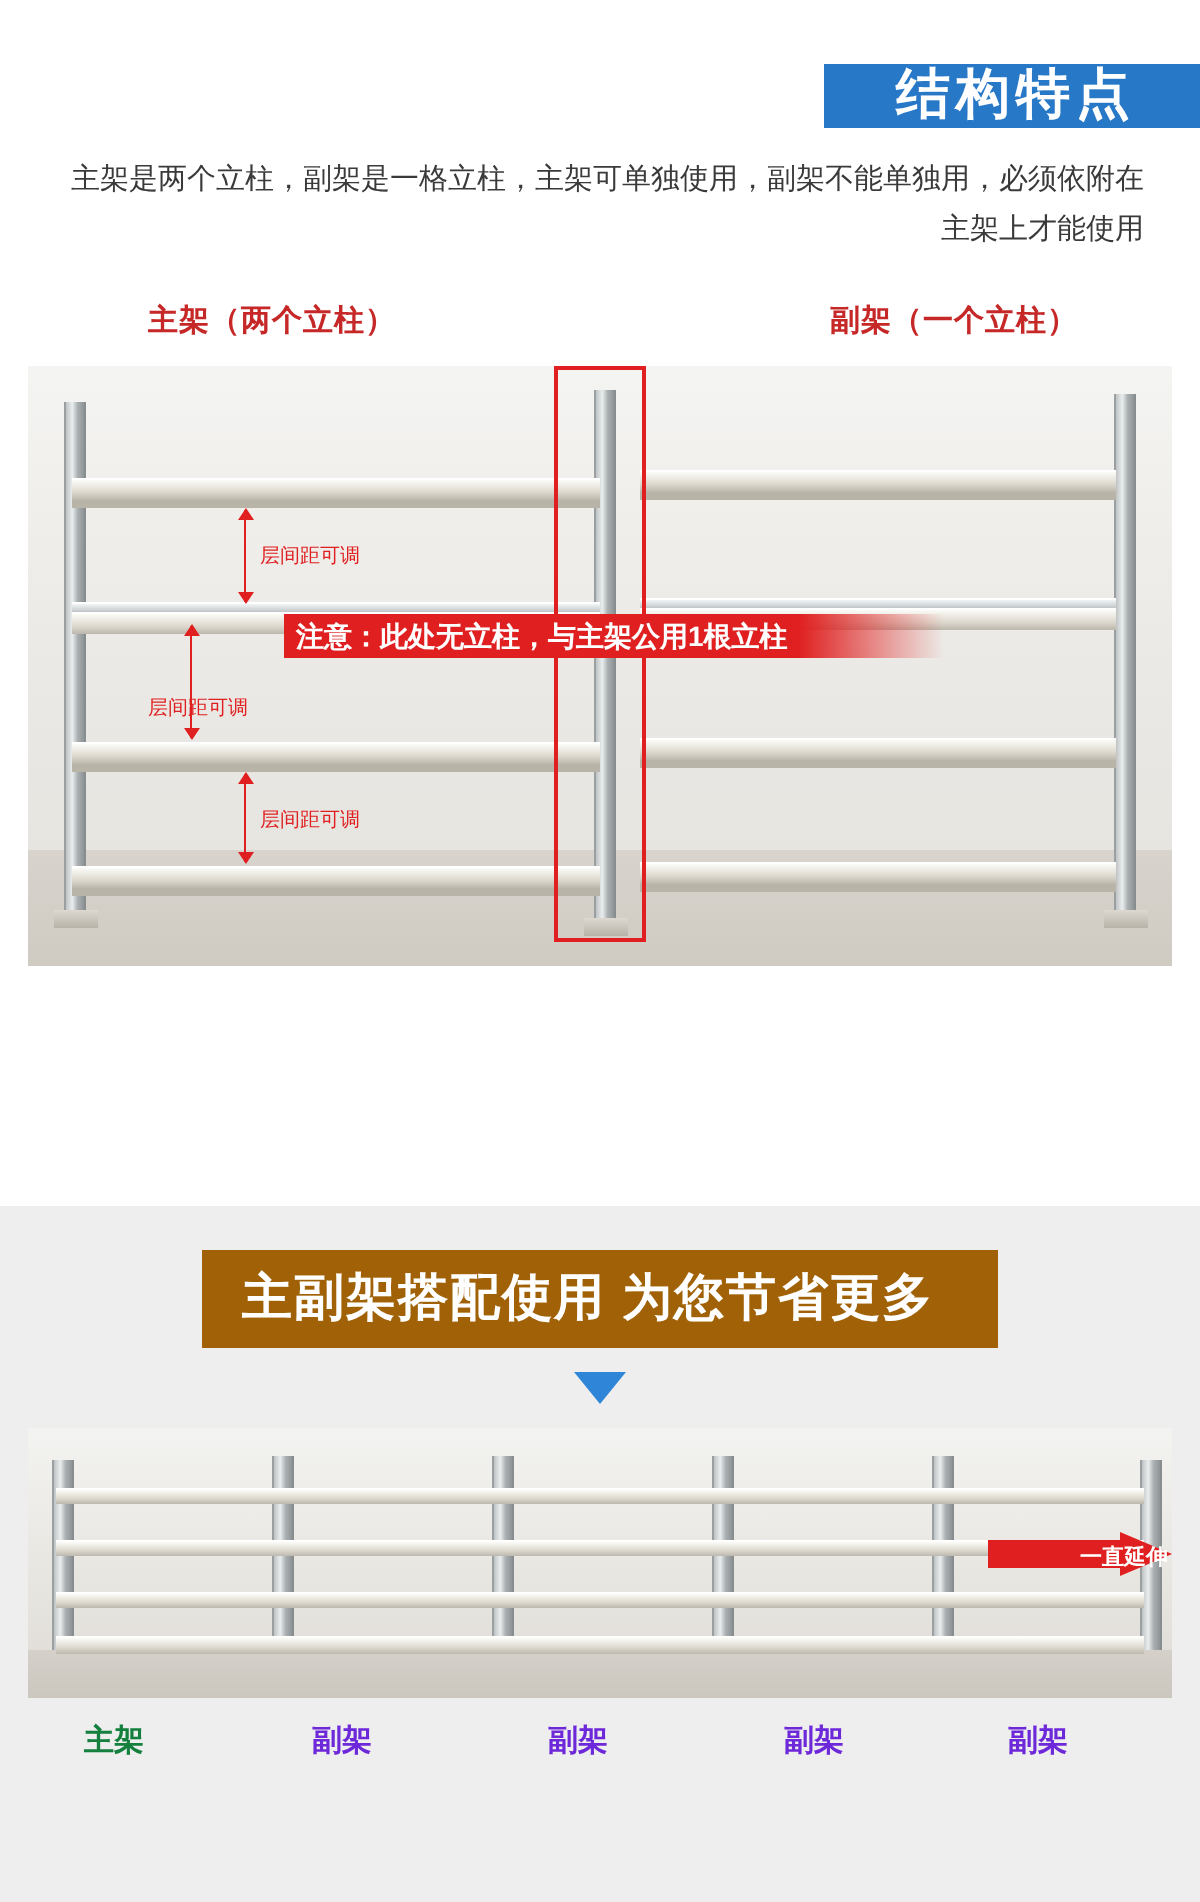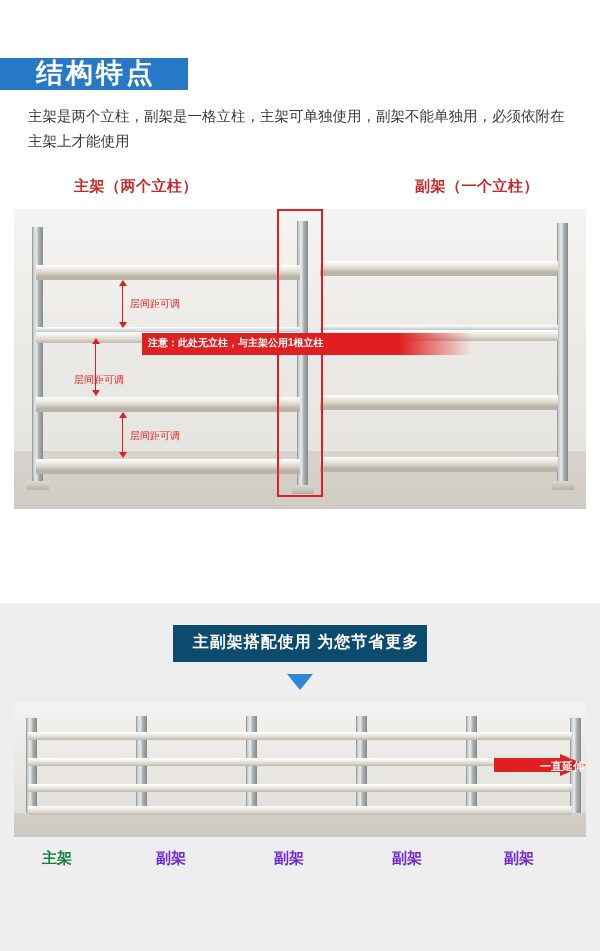--- a/index.html
+++ b/index.html
@@ -7,22 +7,22 @@
     width: 600px;
     height: 951px;
     background: #ffffff;
     font-family: "Liberation Sans", sans-serif;
     overflow: hidden;
     position: relative;
   }
 
   
   .header {
-    padding-top: 58px;
-    text-align: left;
+    padding-top: 32px;
+    text-align: right;
   }
   .badge {
     display: inline-block;
     background: #2878c8;
     color: #ffffff;
     font-size: 27px;
     font-weight: bold;
     letter-spacing: 3px;
     padding: 9px 26px 11px 30px;
     border: 3px solid #2878c8;
@@ -154,44 +154,44 @@
     left: 128px;
     top: 124px;
     width: 330px;
     height: 22px;
     background: linear-gradient(90deg,#e02020 0%,#e02020 78%,rgba(224,32,32,0) 100%);
   }
   .note-banner span {
     position: absolute;
     left: 6px;
     top: 3px;
-    font-size: 10px;
+    font-size: 14px;
     font-weight: bold;
     color: #ffffff;
     white-space: nowrap;
   }
 
   
   .bottom {
     position: absolute;
     left: 0; right: 0;
     top: 603px;
     bottom: 0;
     background: #eeeeee;
     padding-top: 22px;
   }
   .banner2-wrap { text-align: center; }
   .banner2 {
     display: inline-block;
-    background: #0c4a6e;
+    background: #a16207;
     color: #ffffff;
-    font-size: 16px;
+    font-size: 25px;
     font-weight: bold;
     letter-spacing: 1px;
-    padding: 7px 8px 9px 20px;
+    padding: 7px 32px 9px 20px;
   }
   .down-arrow {
     margin: 12px auto 0 auto;
     width: 0; height: 0;
     border-left: 13px solid transparent;
     border-right: 13px solid transparent;
     border-top: 16px solid #2f86d8;
   }
 
   .photo2 {

